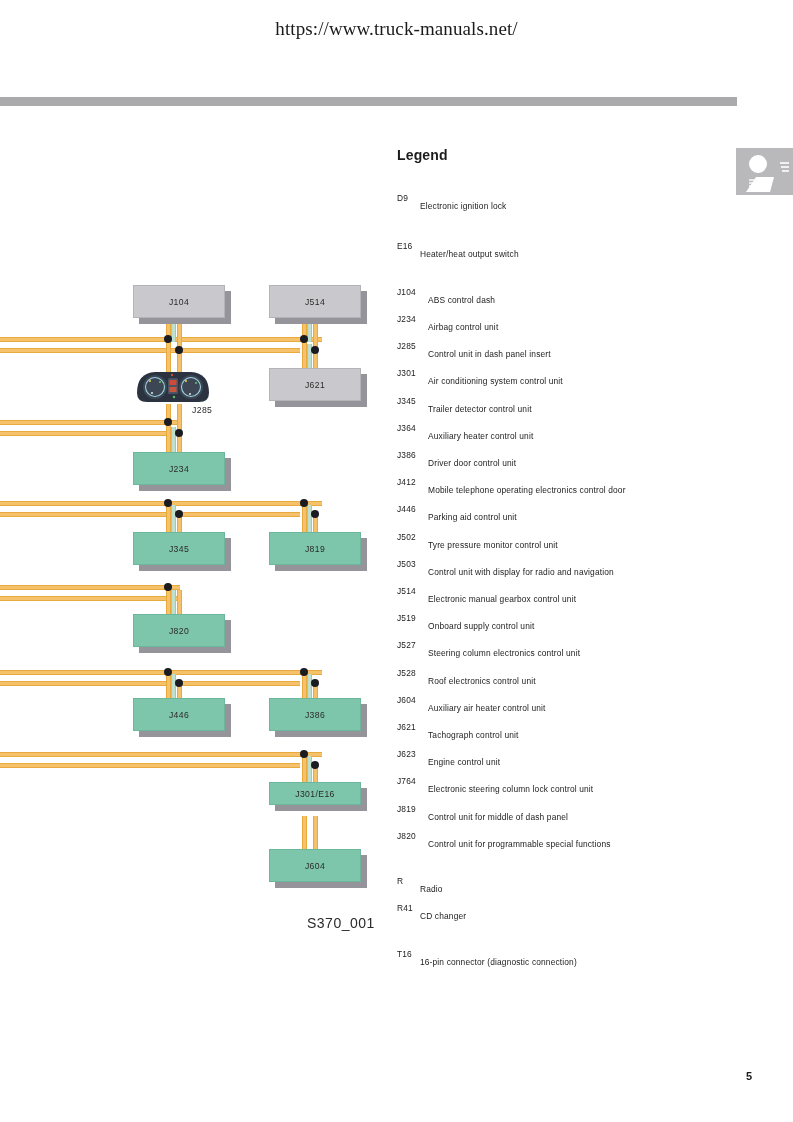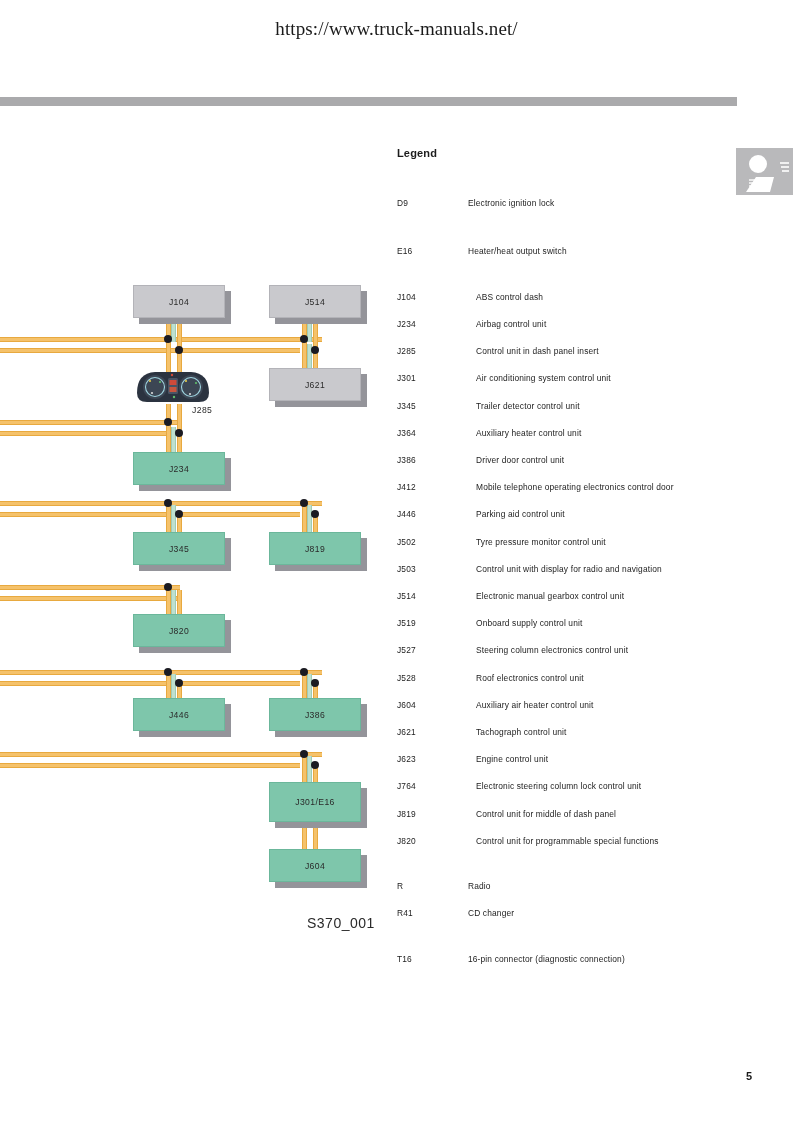--- a/index.html
+++ b/index.html
@@ -53,29 +53,28 @@
     top: 148px;
     left: 397px;
     width: 300px;
     font-size: 8.4px;
     line-height: 1.0;
     color: #1c1c1c;
     letter-spacing: 0.15px;
   }
   .legend-title {
     font-weight: bold;
-    font-size: 11px;
+    font-size: 14px;
     margin-bottom: 24px;
   }
   .legend-row {
     display: flex;
-    align-items: flex-end;
+    align-items: center;
     margin-bottom: 2.8px;
     white-space: nowrap;
-    gap: 48px;
   }
   .legend-row.sp-wide { margin-bottom: 24px; }
   .legend-row.sp-group { margin-bottom: 21px; }
   .lg-code {
     display: inline-block;
     min-width: 23px;
     flex: 0 0 auto;
   }
   .lg-code.wide { min-width: 31px; }
   .lg-desc { flex: 1 1 auto; margin-top: 16px; }
@@ -489,21 +488,21 @@
       <span class="face"></span>
     <span class="label">J446</span>
   </div>
 
   <div class="unit-box green" style="left:269px; top:698px; width:92px; height:33px;">
     <span class="shadow"></span>
       <span class="face"></span>
     <span class="label">J386</span>
   </div>
 
-  <div class="unit-box green" style="left:269px; top:782px; width:92px; height:40px;">
+  <div class="unit-box green" style="left:269px; top:782px; width:92px; height:23px;">
     <span class="shadow"></span>
       <span class="face"></span>
     <span class="label">J301/E16</span>
   </div>
 
   <div class="unit-box green" style="left:269px; top:849px; width:92px; height:33px;">
     <span class="shadow"></span>
       <span class="face"></span>
     <span class="label">J604</span>
   </div>

